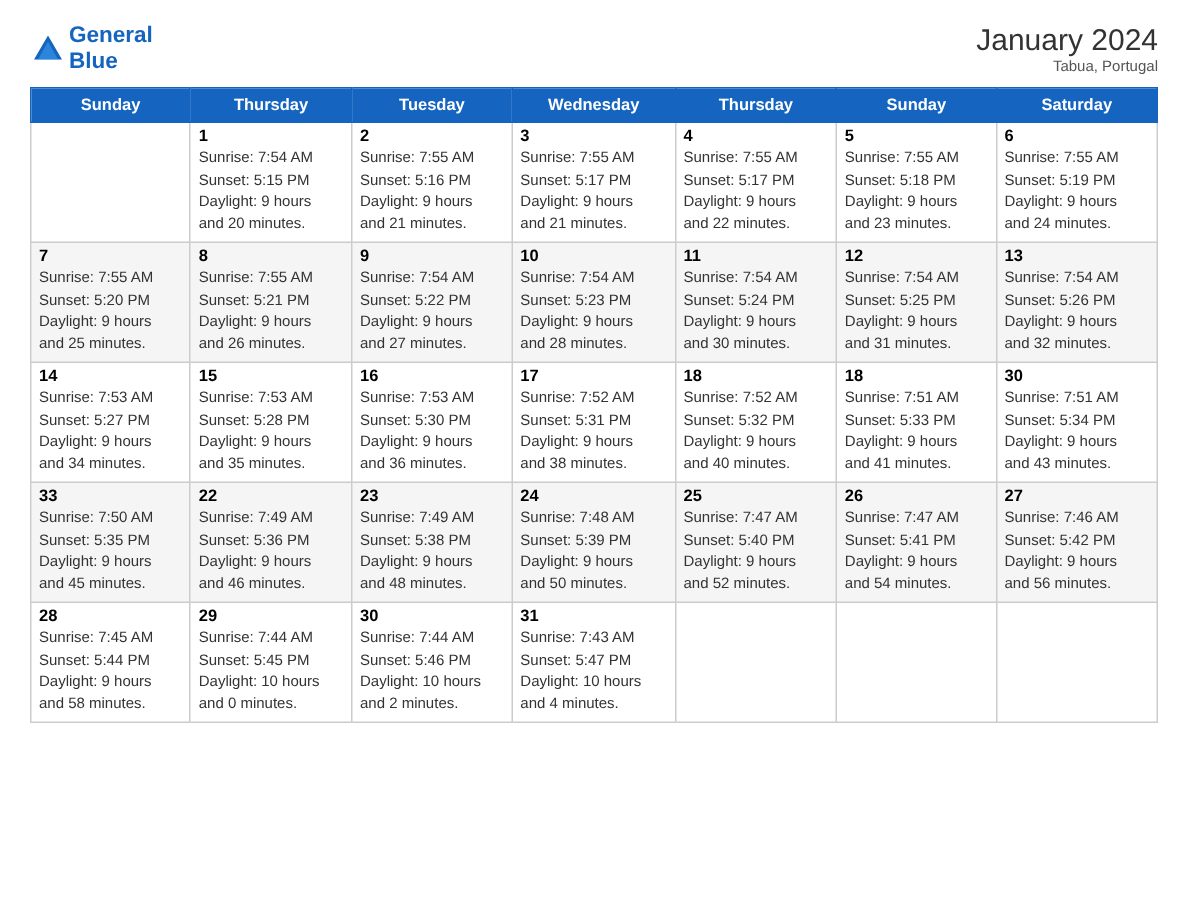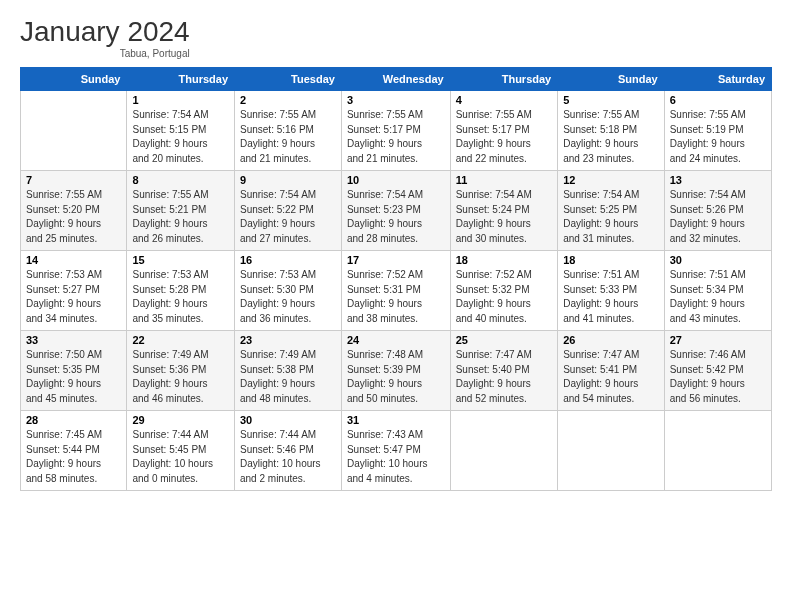--- a/index.html
+++ b/index.html
@@ -28,38 +28,38 @@
     .logo-icon {
       width: 24px;
       height: 24px;
       margin-right: 2px;
       position: relative;
     }
     .title-block {
       text-align: right;
     }
     .month-title {
-      font-size: 28px;
+      font-size: 20px;
       font-weight: normal;
       color: #333;
     }
     .location {
       font-size: 10px;
       color: #555;
     }
     table {
       width: 100%;
       border-collapse: collapse;
       font-size: 10px;
     }
     thead tr th {
       background-color: #1565c0;
       color: #fff;
       padding: 5px 6px;
-      text-align: right;
+      text-align: center;
       font-size: 11px;
       font-weight: bold;
       border: 1px solid #1565c0;
     }
     tbody tr td {
       border: 1px solid #ccc;
       vertical-align: top;
       padding: 3px 5px;
       height: 80px;
       width: 113px;
@@ -83,20 +83,32 @@
     }
     .empty-cell {
       background: #fff !important;
     }
   </style>
 </head>
 <body>
 
 <div class="page">
   <div class="header">
+    <div class="logo">
+      <svg class="logo-icon" width="36" height="36" viewBox="0 0 36 36">
+        <polygon points="18,4 32,28 4,28" fill="#1565c0"></polygon>
+        <polygon points="18,10 28,28 8,28" fill="#42a5f5" opacity="0.5"></polygon>
+      </svg>
+      <div>
+        <div style="font-size:15px;font-weight:bold;color:#333;line-height:1.1;">
+          <span style="color:#1565c0;">General</span>
+        </div>
+        <div style="font-size:15px;font-weight:bold;color:#1565c0;line-height:1.1;">Blue</div>
+      </div>
+    </div>
     <div class="title-block">
       <div class="month-title">January 2024</div>
       <div class="location">Tabua, Portugal</div>
     </div>
   </div>
 
   <table>
     <thead>
       <tr>
       <th>Sunday</th>

